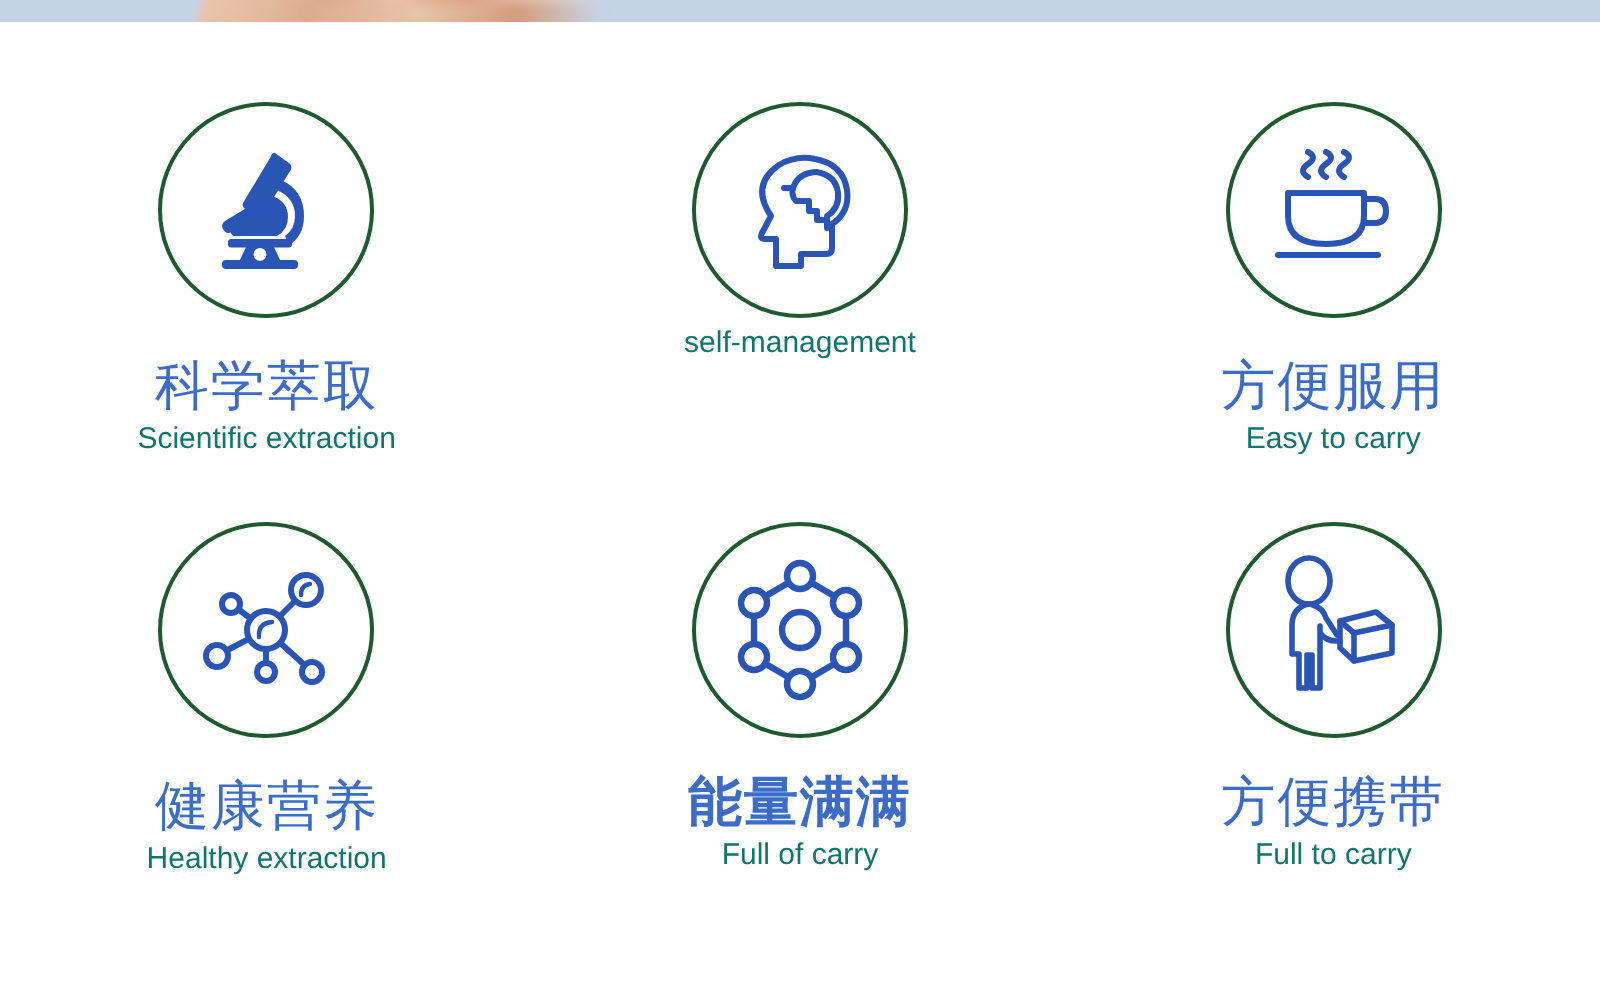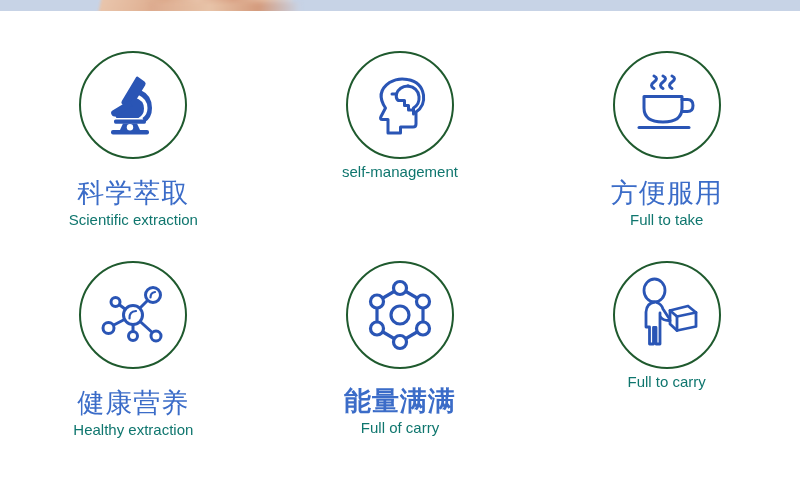--- a/index.html
+++ b/index.html
@@ -118,21 +118,21 @@
             <path d="M24 6 q5 2.5 0 6 q-5 3.5 0 6.5"></path>
             <path d="M33 6 q5 2.5 0 6 q-5 3.5 0 6.5"></path>
             <path d="M42 6 q5 2.5 0 6 q-5 3.5 0 6.5"></path>
             <path d="M14 26.5 L52 26.5 L52 38 Q52 52 33 52 Q14 52 14 38 Z"></path>
             <path d="M52 29.5 L57.5 29.5 Q63 29.5 63 35.5 Q63 41.5 57.5 41.5 L52 41.5"></path>
             <path d="M9 57.5 L59 57.5"></path>
           </g>
         </svg>
       </div>
       <div class="cn">方便服用</div>
-      <div class="en">Full to take</div>
+      <div class="en">Easy to carry</div>
     </div>
 
     <div class="cell row2-cell" style="padding-top:32px;">
       <div class="circle">
         <svg width="76" height="76" viewBox="0 0 76 76">
           <g stroke="#2a55b5" stroke-width="3" fill="none" stroke-linecap="round">
             <line x1="38" y1="38" x2="57" y2="19"></line>
             <line x1="38" y1="38" x2="22" y2="26"></line>
             <line x1="38" y1="38" x2="15" y2="50"></line>
             <line x1="38" y1="38" x2="38" y2="58"></line>
@@ -189,17 +189,18 @@
             <ellipse cx="24.5" cy="13.5" rx="10.5" ry="11.5"></ellipse>
             <path d="M24.5 25 Q16.5 26.5 16 35 L16 50 L19.5 50 L19.5 67 L23.5 67 L23.5 50.5 L26 50.5 L26 67 L30 67 L30 36"></path>
             <path d="M26.5 25.5 Q31.5 27 33 32 L38.5 40.5"></path>
             <path d="M30.5 40 Q33 43.5 38.5 43.5 L40 43.5"></path>
             <path d="M40 33.5 L58 29 L66 35.5 L66 49.5 L47 53.5 L40 47 Z"></path>
             <path d="M40 33.5 L47 39.5 L66 35.5"></path>
             <path d="M47 39.5 L47 53.5"></path>
           </g>
         </svg>
       </div>
+      <div class="cn" style="margin-top:18px;">方便携带</div>
       <div class="en">Full to carry</div>
     </div>
 
   </div>
 </div>
 
 </body></html>

